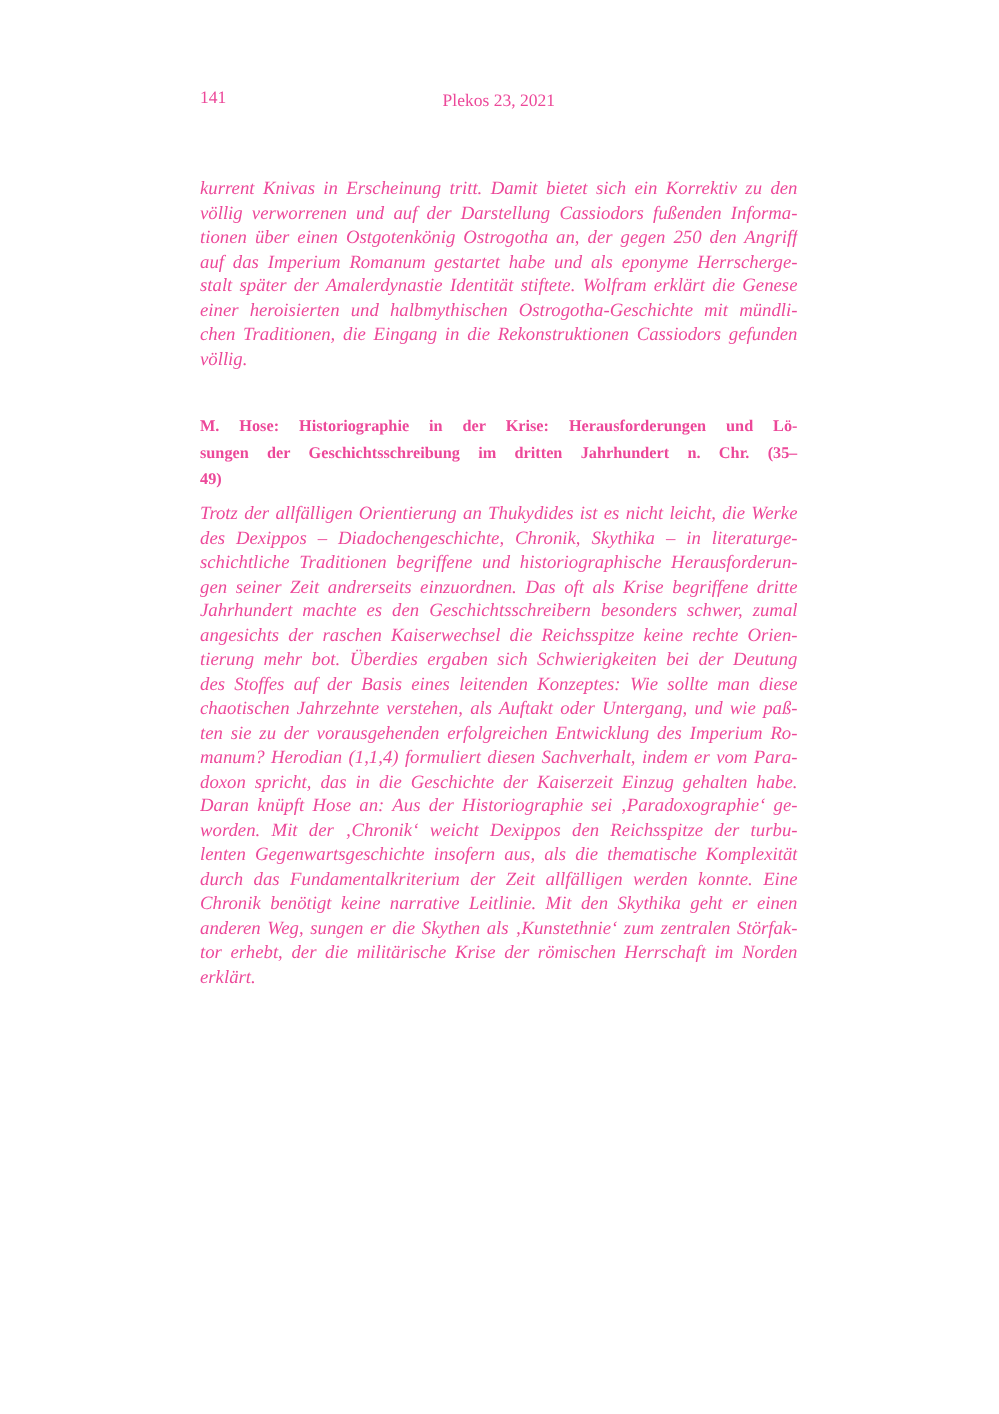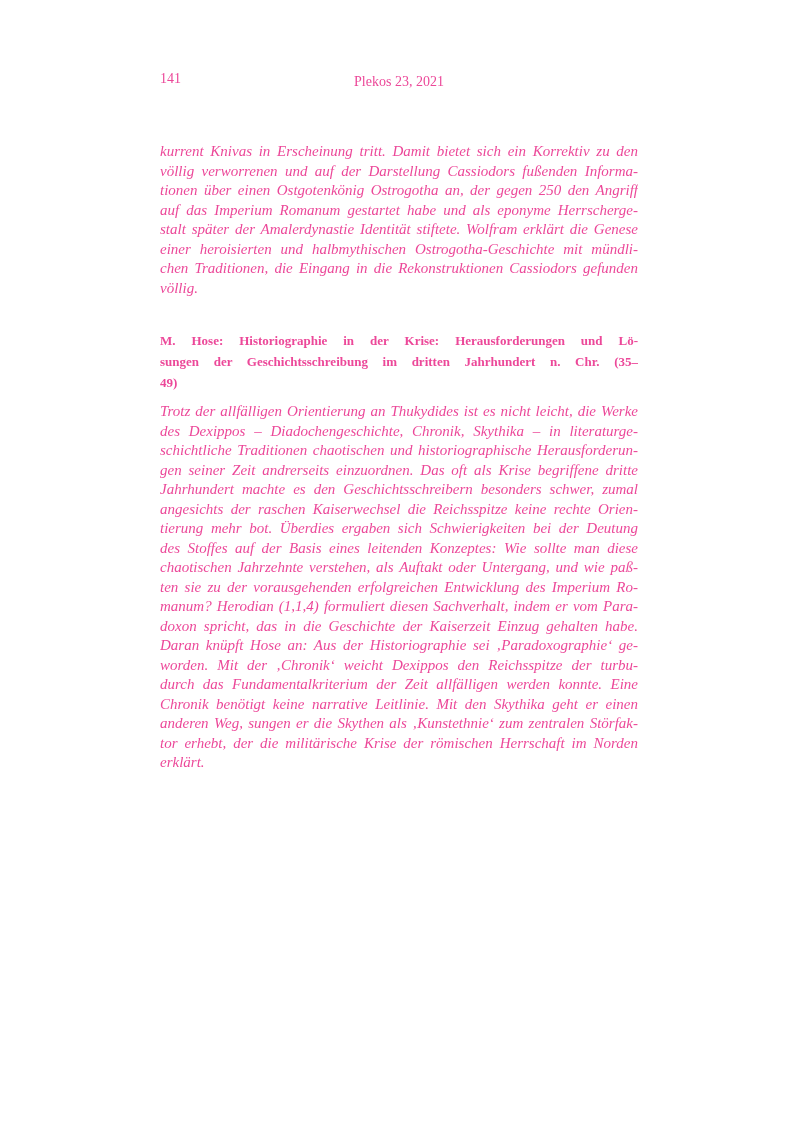--- a/index.html
+++ b/index.html
@@ -77,32 +77,33 @@
 
   <div class="col section-heading">
     <div class="line">M. Hose: Historiographie in der Krise: Herausforderungen und Lö-</div>
     <div class="line">sungen der Geschichtsschreibung im dritten Jahrhundert n. Chr. (35–</div>
     <div class="line last">49)</div>
   </div>
 
   <div class="col para para-review">
     <div class="line">Trotz der allfälligen Orientierung an Thukydides ist es nicht leicht, die Werke</div>
     <div class="line">des Dexippos – Diadochengeschichte, Chronik, Skythika – in literaturge-</div>
-    <div class="line">schichtliche Traditionen chaotischen und historiographische Herausforderun-</div>
+    <div class="line">schichtliche Traditionen begriffene und historiographische Herausforderun-</div>
     <div class="line">gen seiner Zeit andrerseits einzuordnen. Das oft als Krise begriffene dritte</div>
     <div class="line">Jahrhundert machte es den Geschichtsschreibern besonders schwer, zumal</div>
     <div class="line">angesichts der raschen Kaiserwechsel die Reichsspitze keine rechte Orien-</div>
     <div class="line">tierung mehr bot. Überdies ergaben sich Schwierigkeiten bei der Deutung</div>
     <div class="line">des Stoffes auf der Basis eines leitenden Konzeptes: Wie sollte man diese</div>
     <div class="line">chaotischen Jahrzehnte verstehen, als Auftakt oder Untergang, und wie paß-</div>
     <div class="line">ten sie zu der vorausgehenden erfolgreichen Entwicklung des Imperium Ro-</div>
     <div class="line">manum? Herodian (1,1,4) formuliert diesen Sachverhalt, indem er vom Para-</div>
     <div class="line">doxon spricht, das in die Geschichte der Kaiserzeit Einzug gehalten habe.</div>
     <div class="line">Daran knüpft Hose an: Aus der Historiographie sei ‚Paradoxographie‘ ge-</div>
     <div class="line">worden. Mit der ‚Chronik‘ weicht Dexippos den Reichsspitze der turbu-</div>
+    <div class="line">lenten Gegenwartsgeschichte insofern aus, als die thematische Komplexität</div>
     <div class="line">durch das Fundamentalkriterium der Zeit allfälligen werden konnte. Eine</div>
     <div class="line">Chronik benötigt keine narrative Leitlinie. Mit den Skythika geht er einen</div>
     <div class="line">anderen Weg, sungen er die Skythen als ‚Kunstethnie‘ zum zentralen Störfak-</div>
     <div class="line">tor erhebt, der die militärische Krise der römischen Herrschaft im Norden</div>
     <div class="line last">erklärt.</div>
   </div>
 
 </div>
 
 </body></html>

